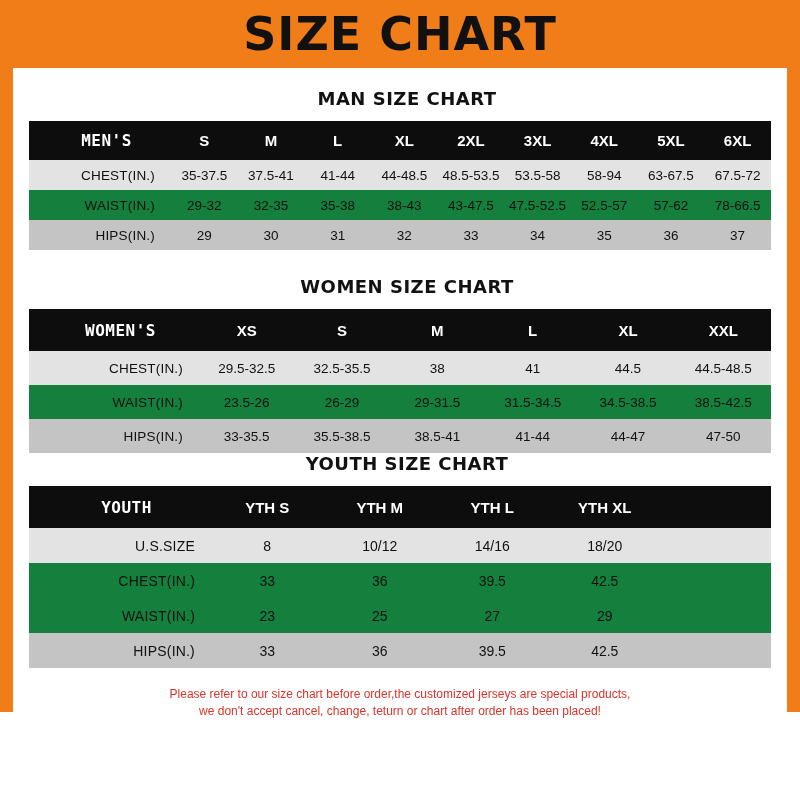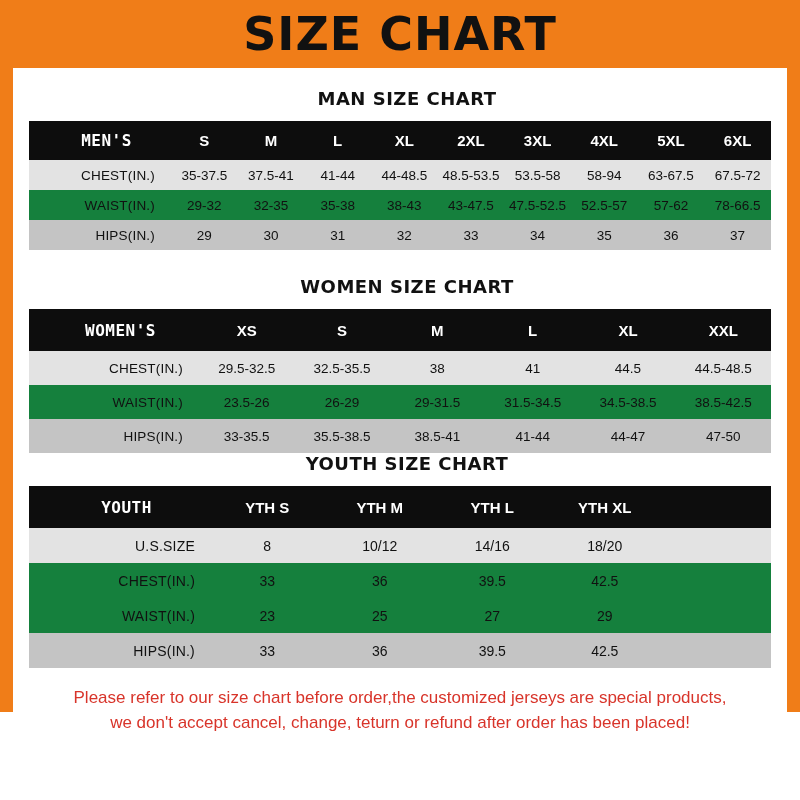--- a/index.html
+++ b/index.html
@@ -100,21 +100,21 @@
   .youth tbody td { font-size: 14px; }
 
   .women thead th { height: 40px; }
   .women tbody td { height: 32px; }
 
   .footer {
     margin: 18px auto 0 auto;
     width: 748px;
     text-align: center;
     color: #d8342a;
-    font-size: 17px;
+    font-size: 12px;
     line-height: 1.45;
     font-family: "Liberation Sans", sans-serif;
   }
   .footer div { white-space: nowrap; }
 </style>
 </head>
 <body>
 
 <div class="page">
 
@@ -281,16 +281,16 @@
         <td>36</td>
         <td>39.5</td>
         <td>42.5</td>
         <td></td>
       </tr>
     </tbody>
   </table>
 
   <div class="footer">
     <div>Please refer to our size chart before order,the customized jerseys are special products,</div>
-    <div>we don't accept cancel, change, teturn or refund after order has been placed!</div>
+    <div>we don't accept cancel, change, teturn or chart after order has been placed!</div>
   </div>
 
 </div>
 
 </body></html>

